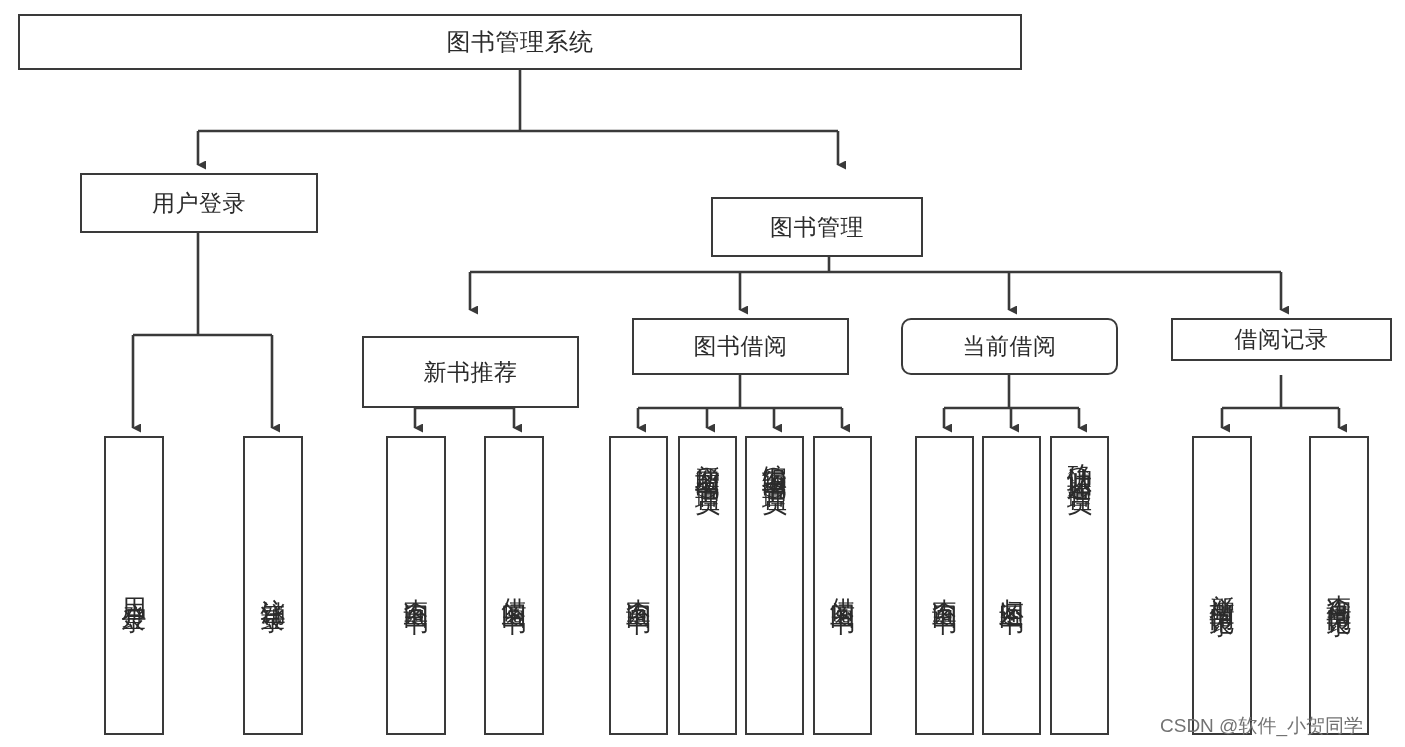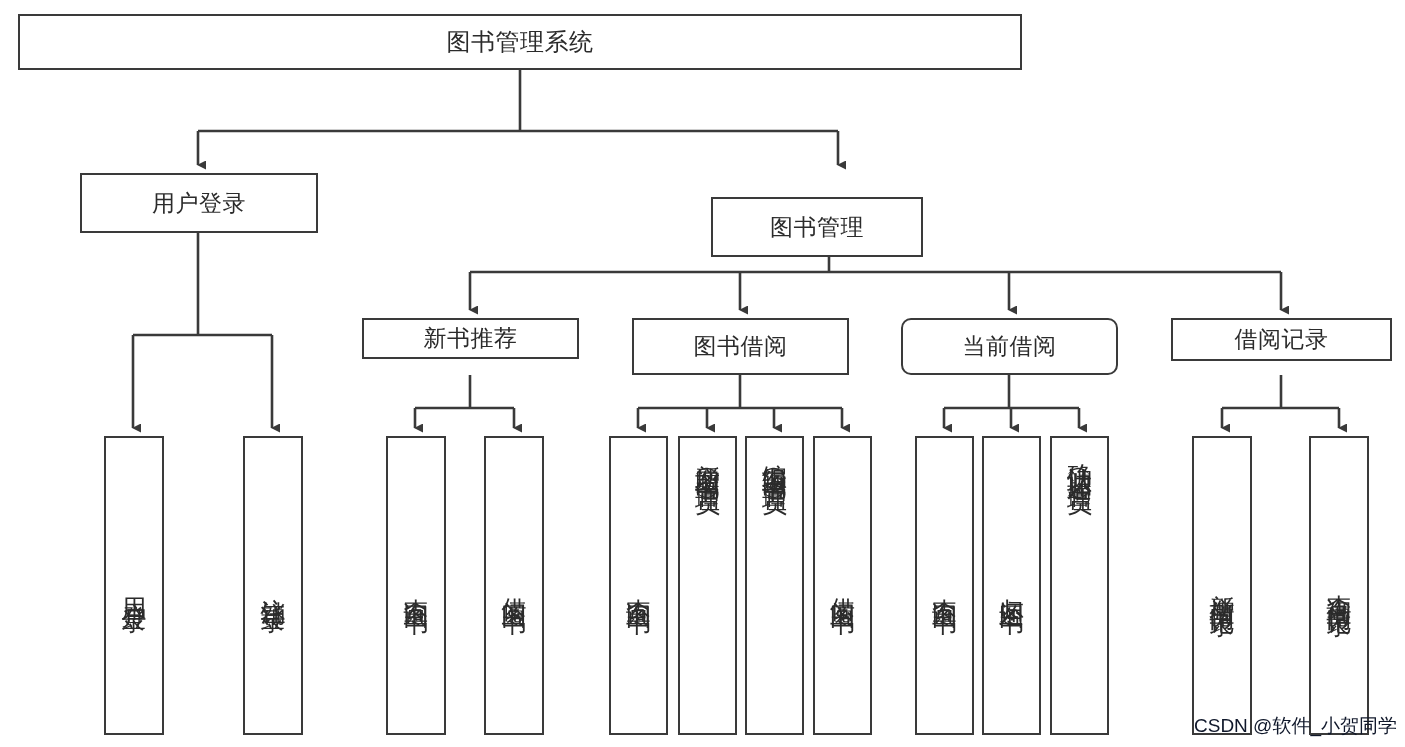--- a/index.html
+++ b/index.html
@@ -67,24 +67,24 @@
   .node.vert.center .node-label {
     margin-top: auto;
     margin-bottom: auto;
   }
   .node.vert.center {
     align-items: center;
     padding-top: 0;
   }
   .watermark {
     position: absolute;
-    left: 1194px;
+    left: 1160px;
     top: 713px;
     font-size: 19px;
-    color: #0f172a;
+    color: #737373;
     white-space: nowrap;
     z-index: 3;
     font-family: "Liberation Sans", "DejaVu Sans", sans-serif;
   }
 </style>
 </head>
 <body>
 
 <div id="canvas">
 
@@ -143,21 +143,21 @@
   </div>
 
   <div class="node horiz" style="left:80px; top:173px; width:238px; height:60px;">
     <span class="node-label">用户登录</span>
   </div>
 
   <div class="node horiz" style="left:711px; top:173px; width:212px; height:60px;margin-top:24px;">
     <span class="node-label">图书管理</span>
   </div>
 
-  <div class="node horiz" style="left:362px; top:318px; width:217px; height:41px;">
+  <div class="node horiz" style="left:362px; top:336px; width:217px; height:72px;">
     <span class="node-label">新书推荐</span>
   </div>
 
   <div class="node horiz" style="left:632px; top:318px; width:217px; height:57px;align-items:center;">
     <span class="node-label">图书借阅</span>
   </div>
 
   <div class="node horiz" style="left:901px; top:318px; width:217px; height:57px;border-radius:10px;">
     <span class="node-label">当前借阅</span>
   </div>

